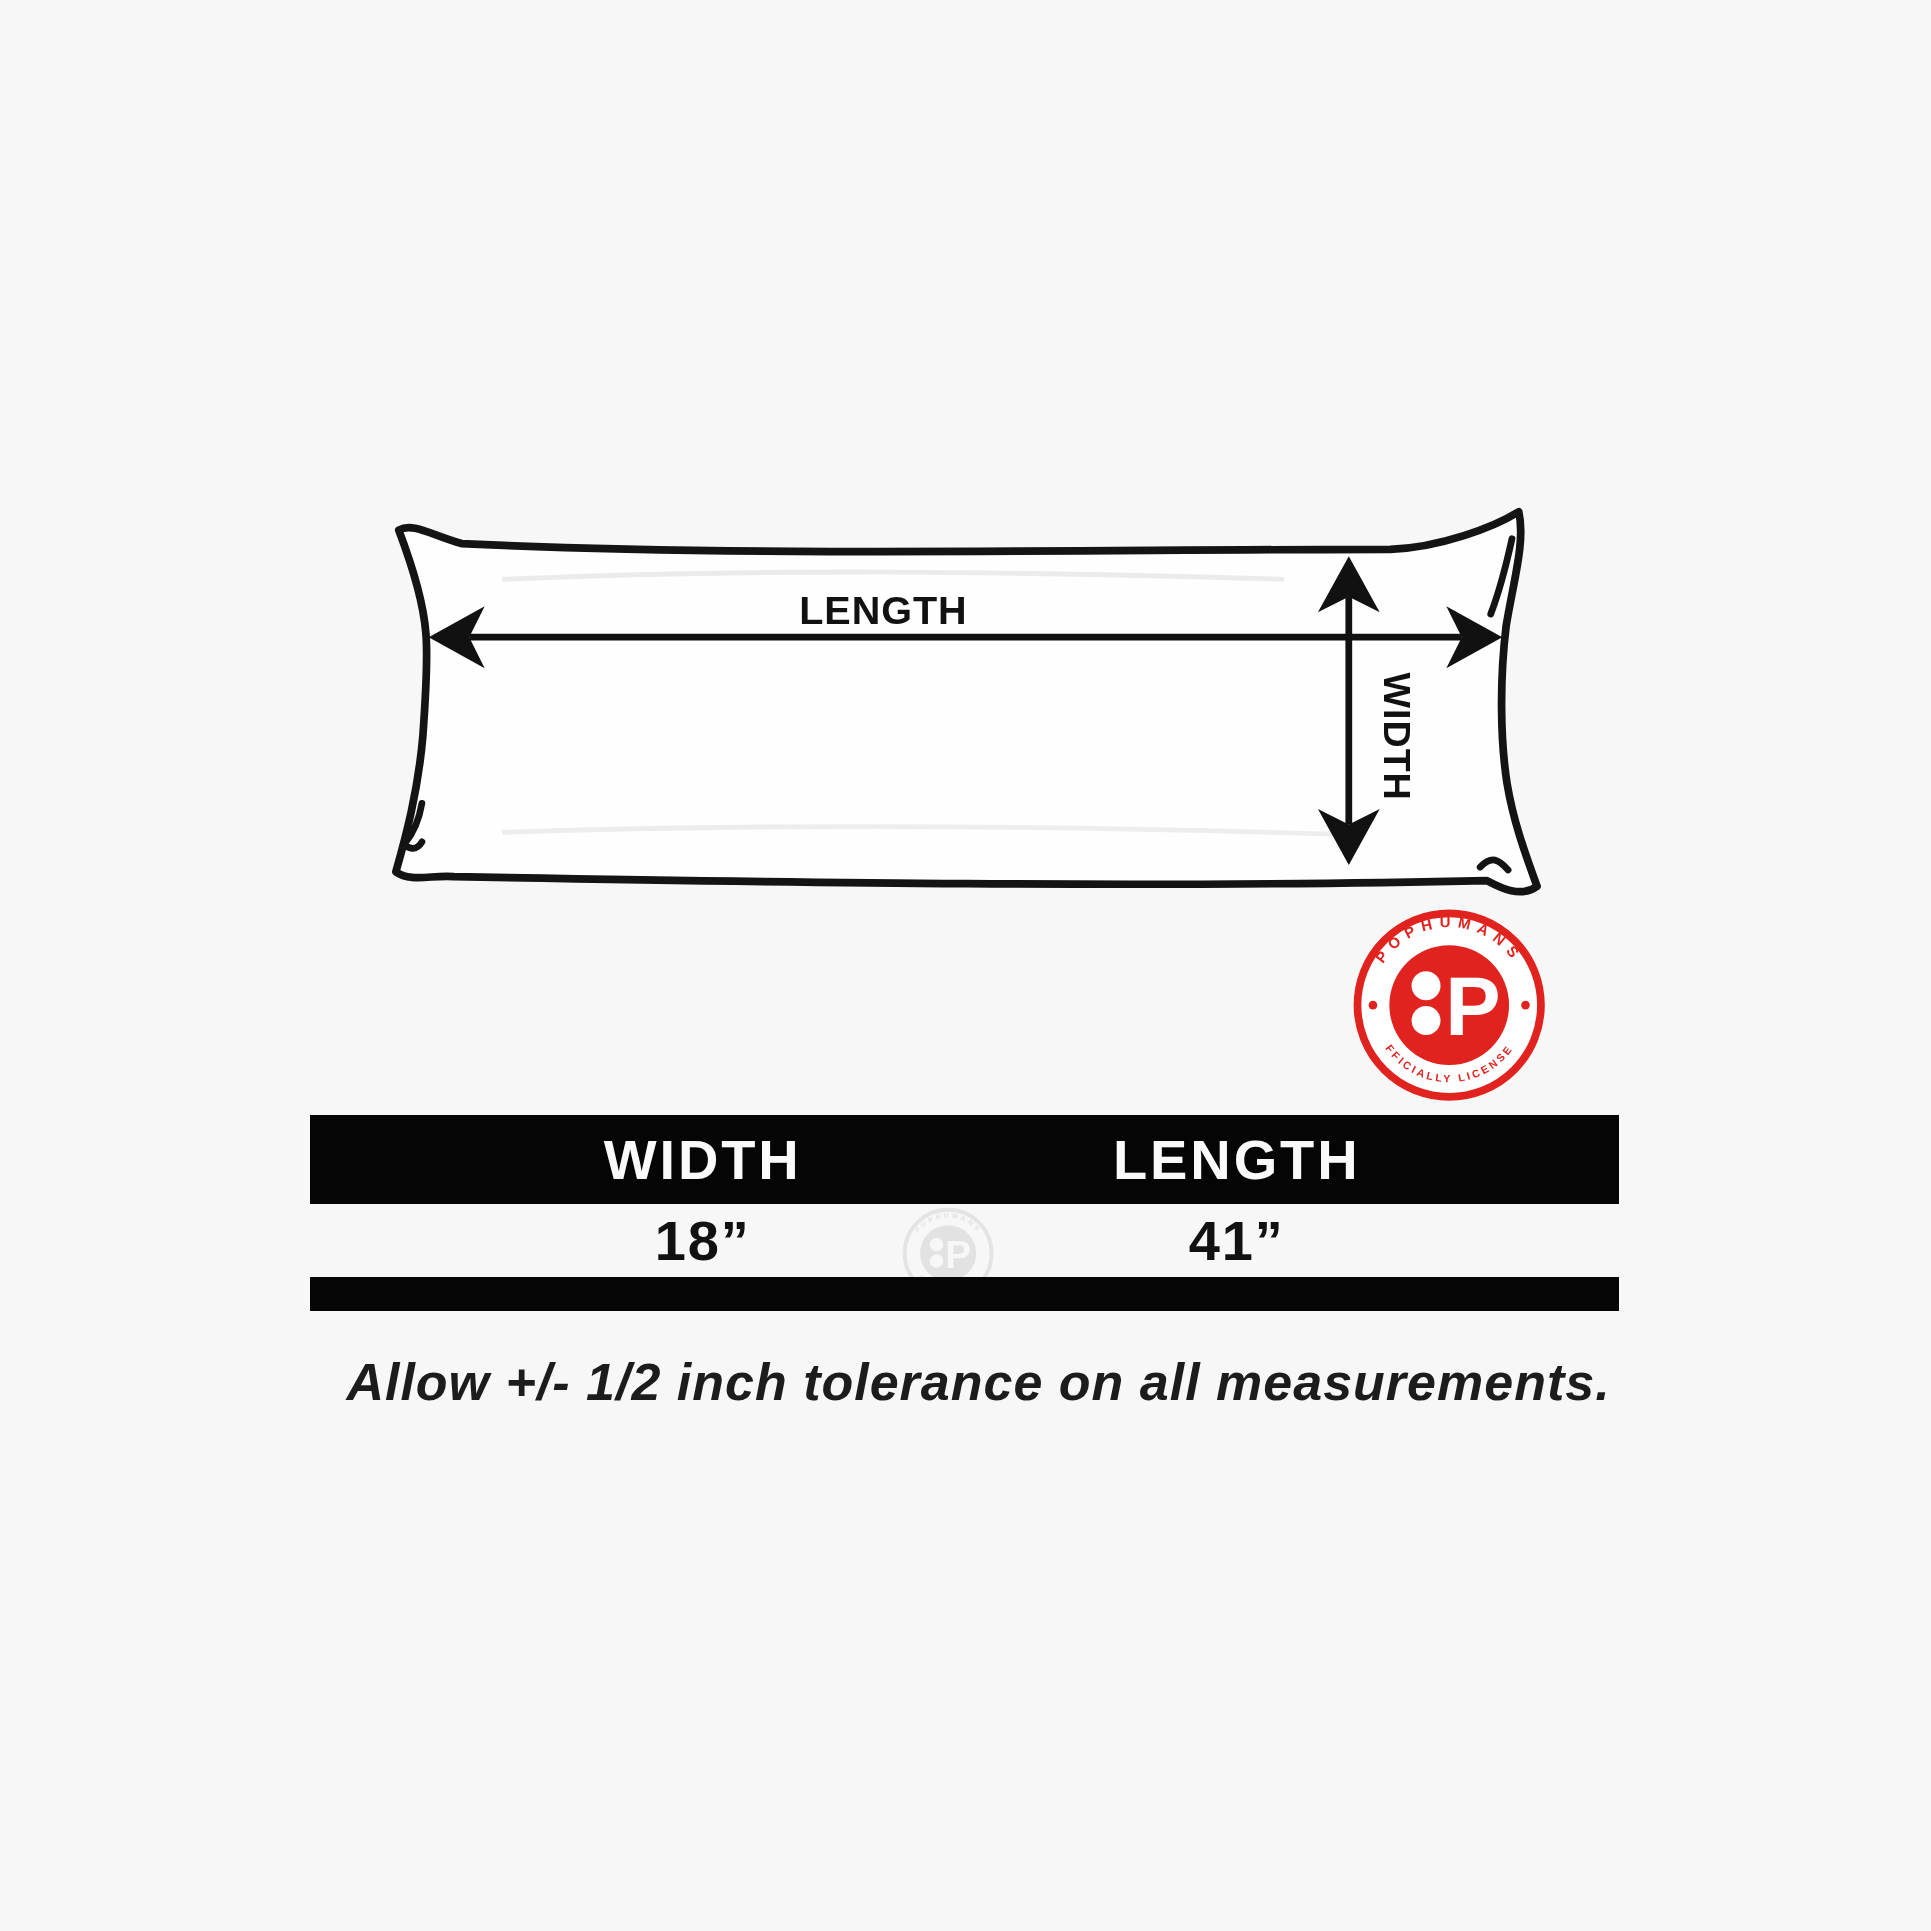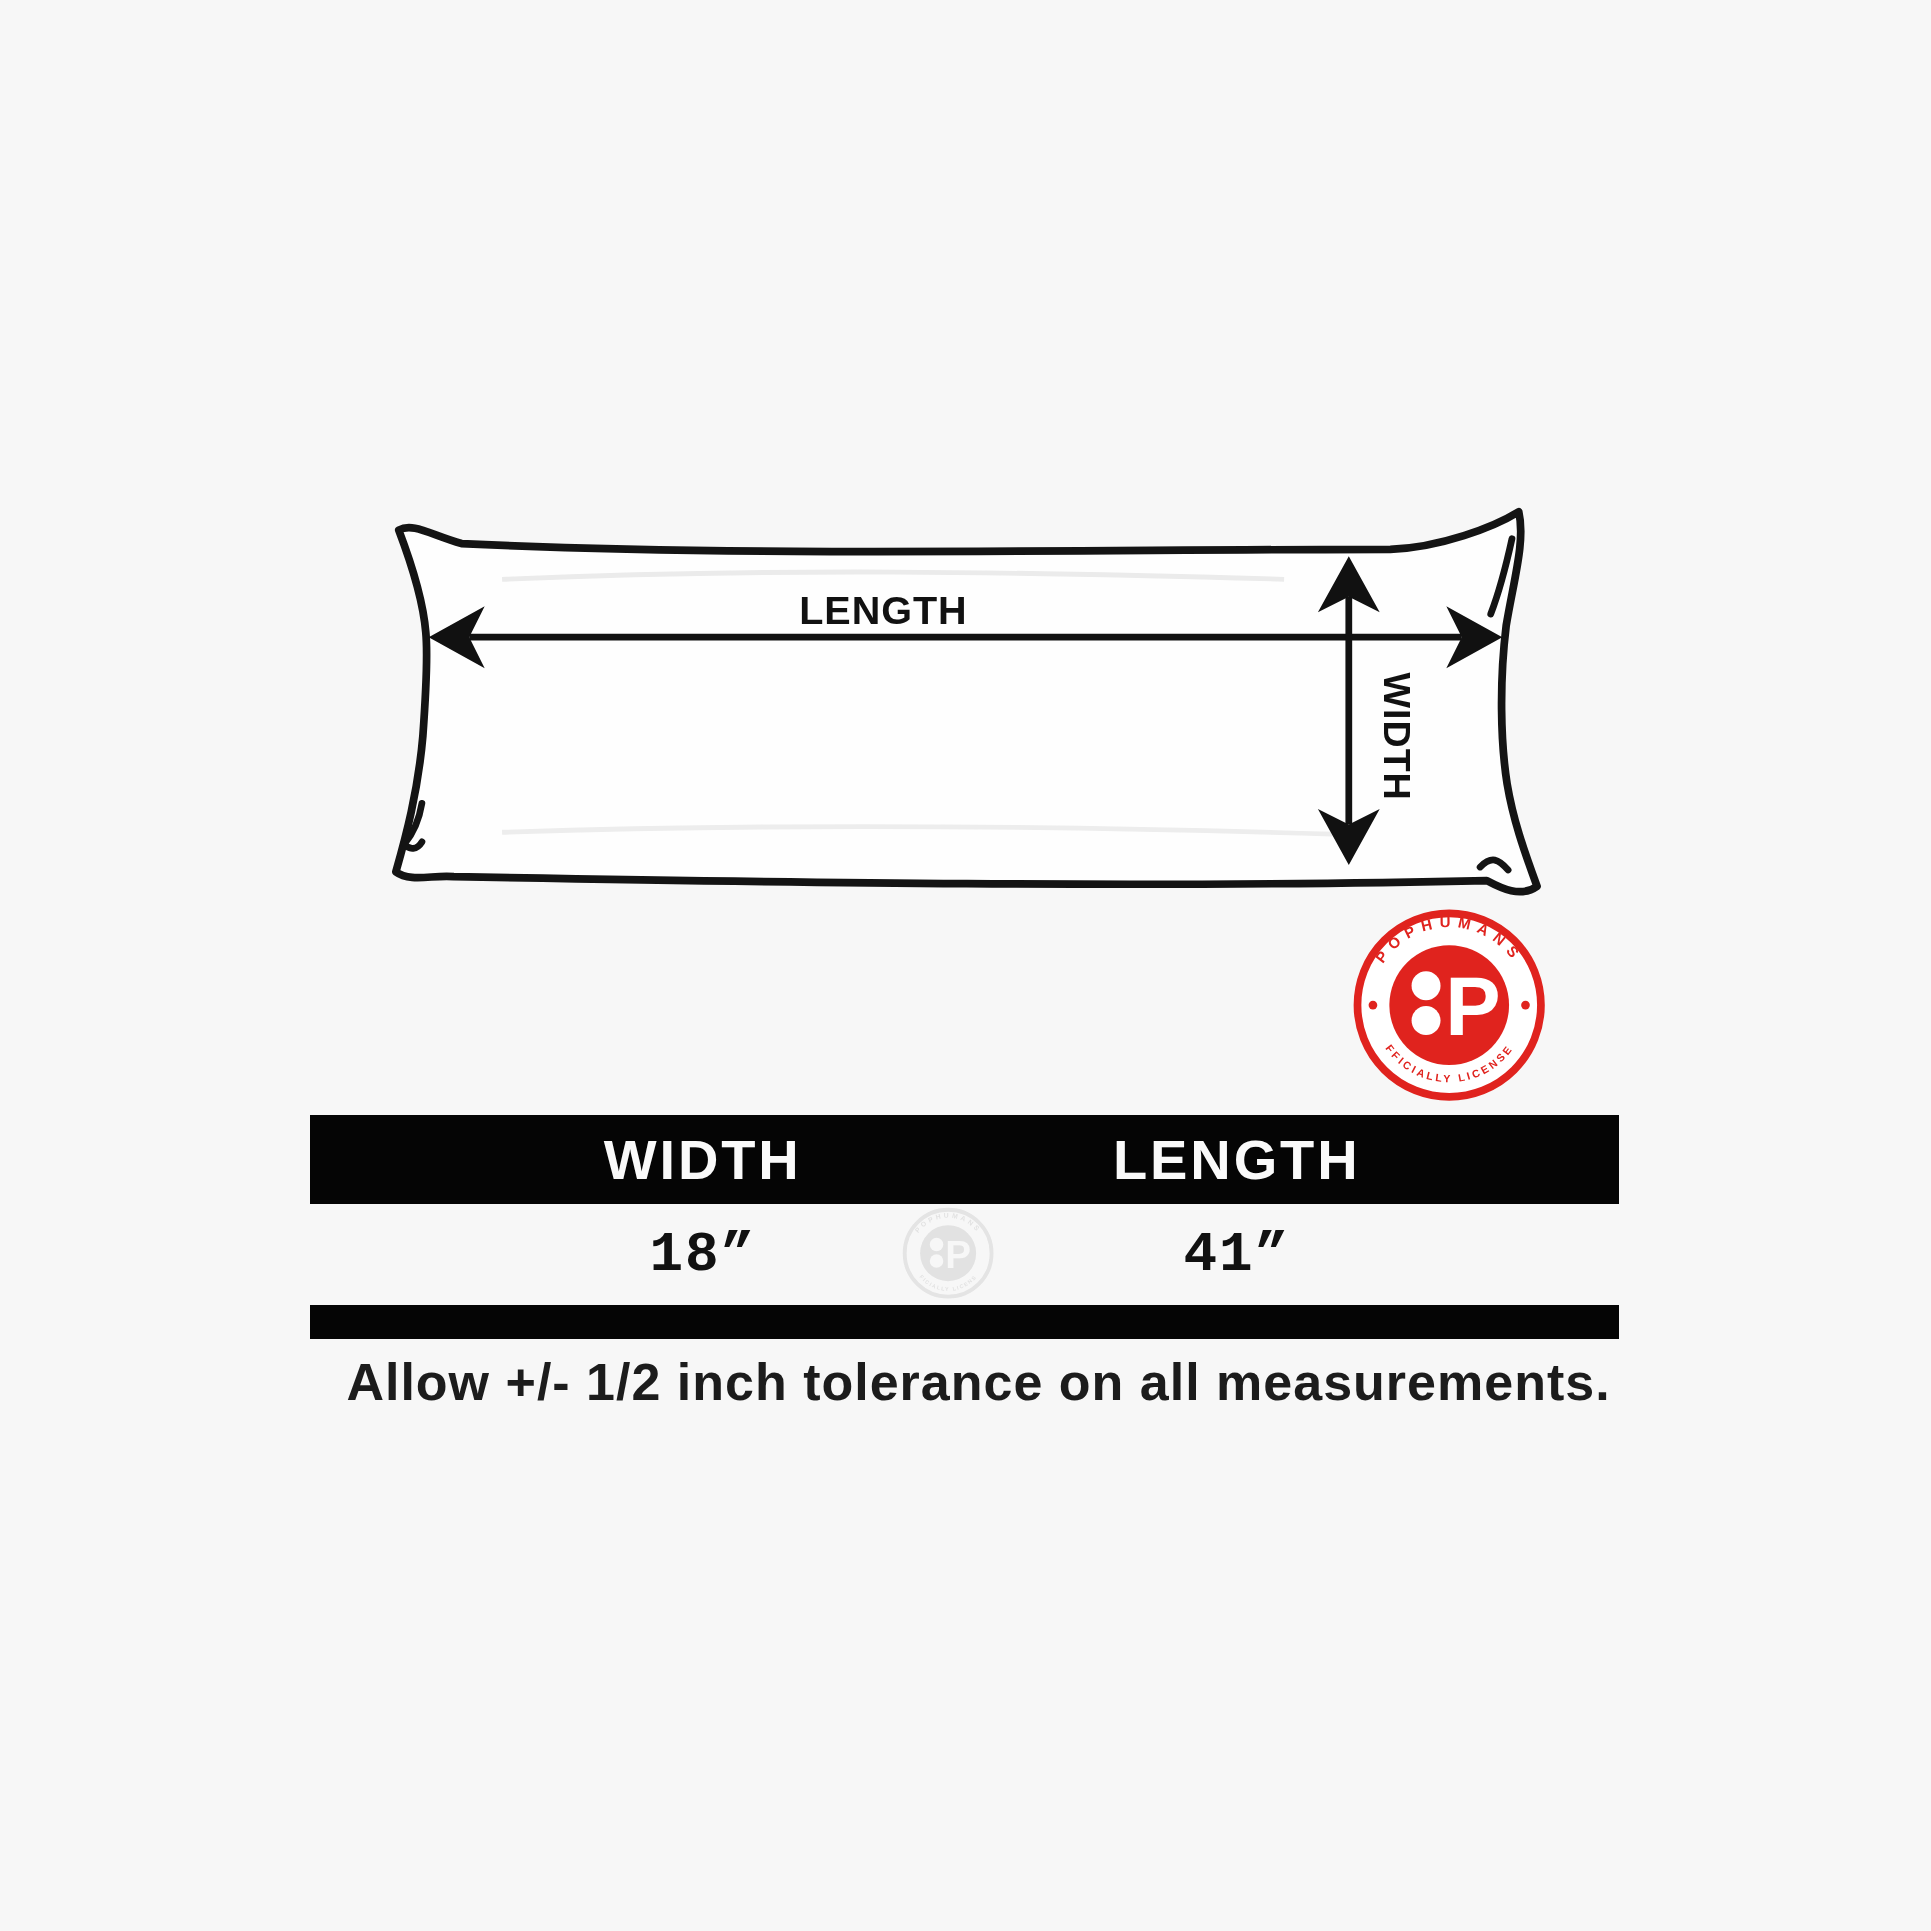--- a/index.html
+++ b/index.html
@@ -7,21 +7,21 @@
     width:1931px;height:1931px;
     background:#f7f7f7;
     font-family:"Liberation Sans", sans-serif;
     position:relative;
     overflow:hidden;
   }
   .stage-svg{position:absolute;left:0;top:0;z-index:1;}
   
   .size-table{position:absolute;left:310px;top:1115px;width:1309px;z-index:2;}
   .tbl-header{position:relative;height:89px;background:#050505;}
-  .tbl-values{position:relative;height:101px;font-family:Liberation Mono, monospace;}
+  .tbl-values{position:relative;height:73px;}
   .tbl-bottom-bar{height:34px;background:#050505;}
   .col-cell{
     position:absolute;top:0;height:100%;
     display:flex;align-items:center;justify-content:center;
     transform:translateX(-50%);
     white-space:nowrap;
   }
   .col-1{left:30%;}
   .col-2{left:70.8%;}
   .tbl-header .col-cell{
@@ -29,20 +29,21 @@
   }
   .tbl-values .col-cell{
     color:#111;font-size:56px;font-weight:600;letter-spacing:1.9px;
   }
   
   .tolerance-note{
     position:absolute;left:310px;top:1352px;width:1337px;z-index:2;
     text-align:center;
     font-size:52px;font-weight:600;letter-spacing:1px;color:#1c1c1c;
     white-space:nowrap;
+    font-style:italic;
   }
   
   .dim-label{font-family:"Liberation Sans",sans-serif;font-weight:700;fill:#111;}
   .seal-arc-text{font-family:"Liberation Sans",sans-serif;font-weight:700;}
   .seal-logo-p{font-family:"Liberation Sans",sans-serif;font-weight:700;}
 </style>
 </head>
 <body>
 
 <svg class="stage-svg" width="1931" height="1931" viewBox="0 0 2000 2000">

